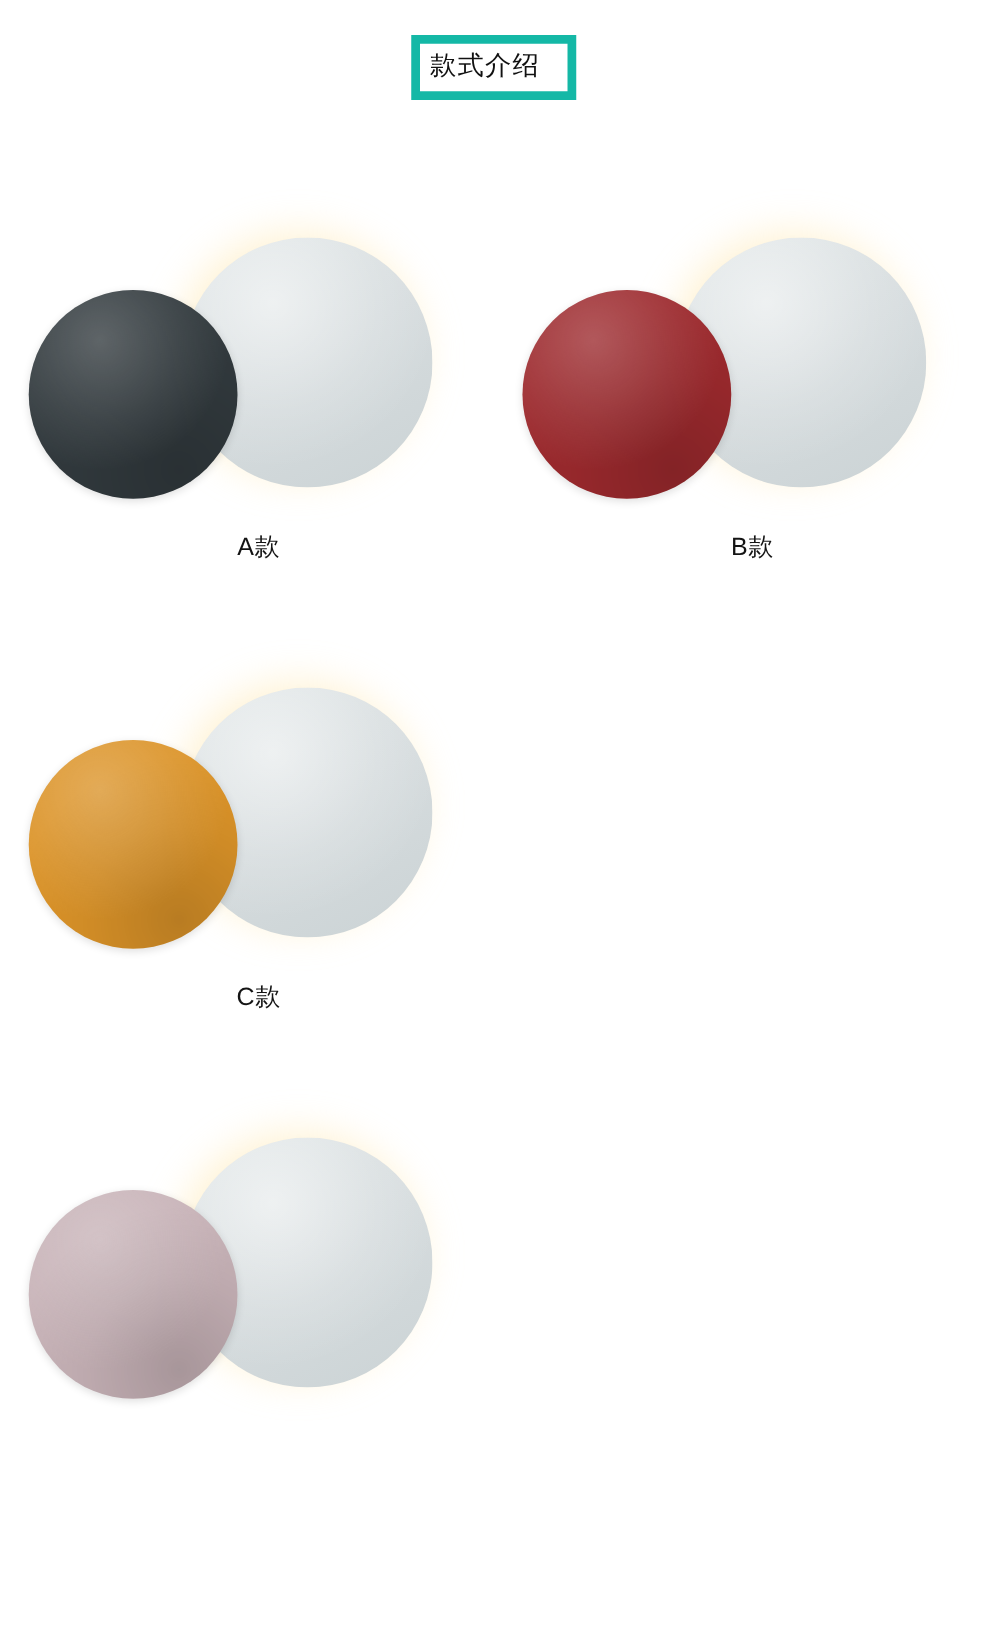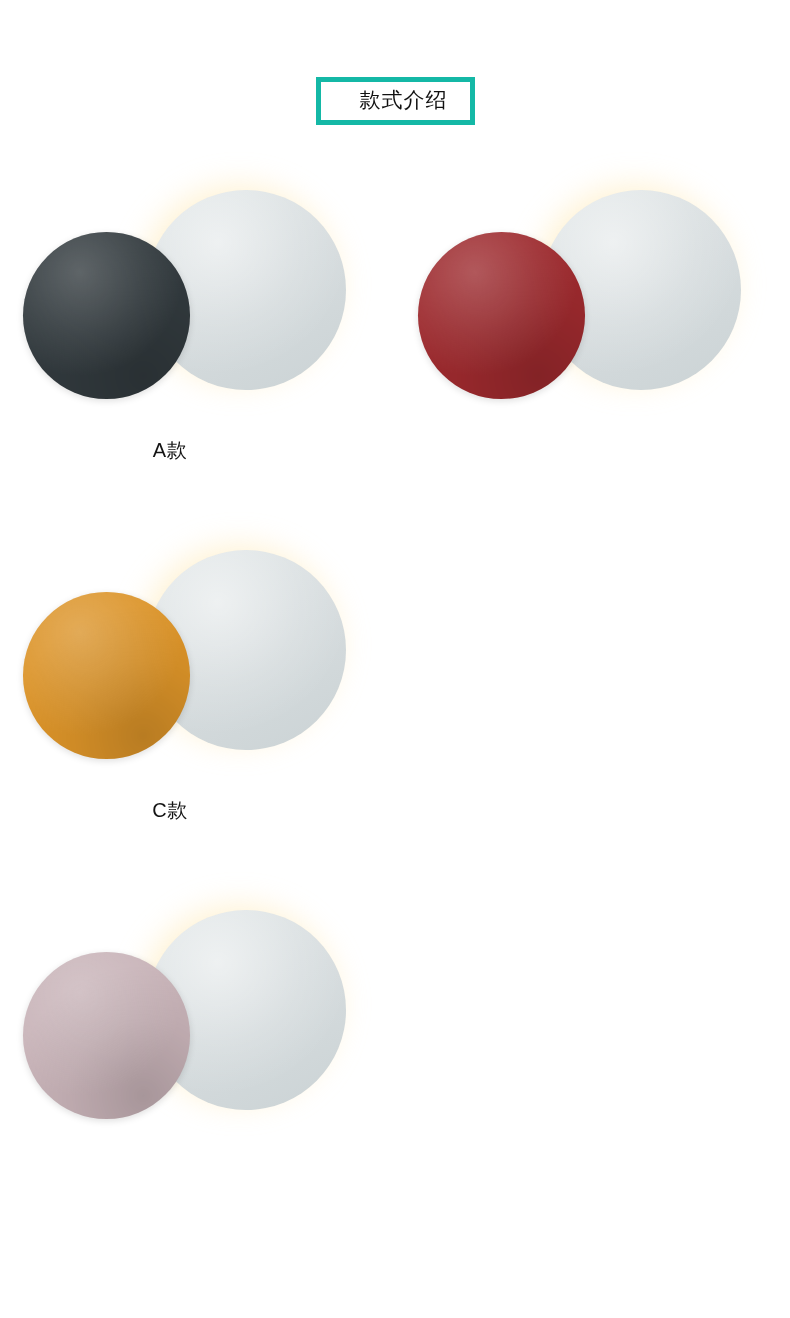--- a/index.html
+++ b/index.html
@@ -22,23 +22,23 @@
     position: absolute;
     top: 0;
     left: 0;
     width: 790px;
     height: 160px;
     display: flex;
     align-items: flex-start;
     justify-content: center;
   }
   .title-box {
-    margin-top: 77px;
-    border: 5px solid #14b8a6;
-    padding: 5px 22px 7px 39px;
+    margin-top: 28px;
+    border: 7px solid #14b8a6;
+    padding: 5px 22px 7px 8px;
     font-size: 21px;
     line-height: 1.25;
     letter-spacing: 1px;
     color: #111111;
     background: #ffffff;
     white-space: nowrap;
   }
 
   
   .grid {
@@ -127,27 +127,28 @@
       radial-gradient(circle at 72% 86%,
         rgba(0,0,0,0.16) 0%,
         rgba(0,0,0,0.05) 40%,
         rgba(0,0,0,0) 70%);
   }
 
   
   .label {
     position: absolute;
     left: 0;
-    top: 278px;
+    top: 266px;
     width: 340px;
     text-align: center;
     font-size: 20px;
     line-height: 1.2;
     letter-spacing: 0.5px;
     color: #141414;
+    padding-left: 37px;
   }
 </style>
 </head>
 <body>
 
 <div class="title-wrap">
   <div class="title-box">款式介绍</div>
 </div>
 
 <div class="grid">
@@ -162,20 +163,21 @@
       </div>
       <div class="label">A款</div>
     </div>
 
     <div class="cell col-right">
       <div class="stage">
         <div class="glow"></div>
         <div class="disc-back"></div>
         <div class="disc-front" id="disc-b" style="--disc-color: #9d2a2e;"></div>
       </div>
+      <div class="label">B款</div>
     </div>
 
   </div>
 
   <div class="row">
 
     <div class="cell col-left">
       <div class="stage">
         <div class="glow"></div>
         <div class="disc-back"></div>

